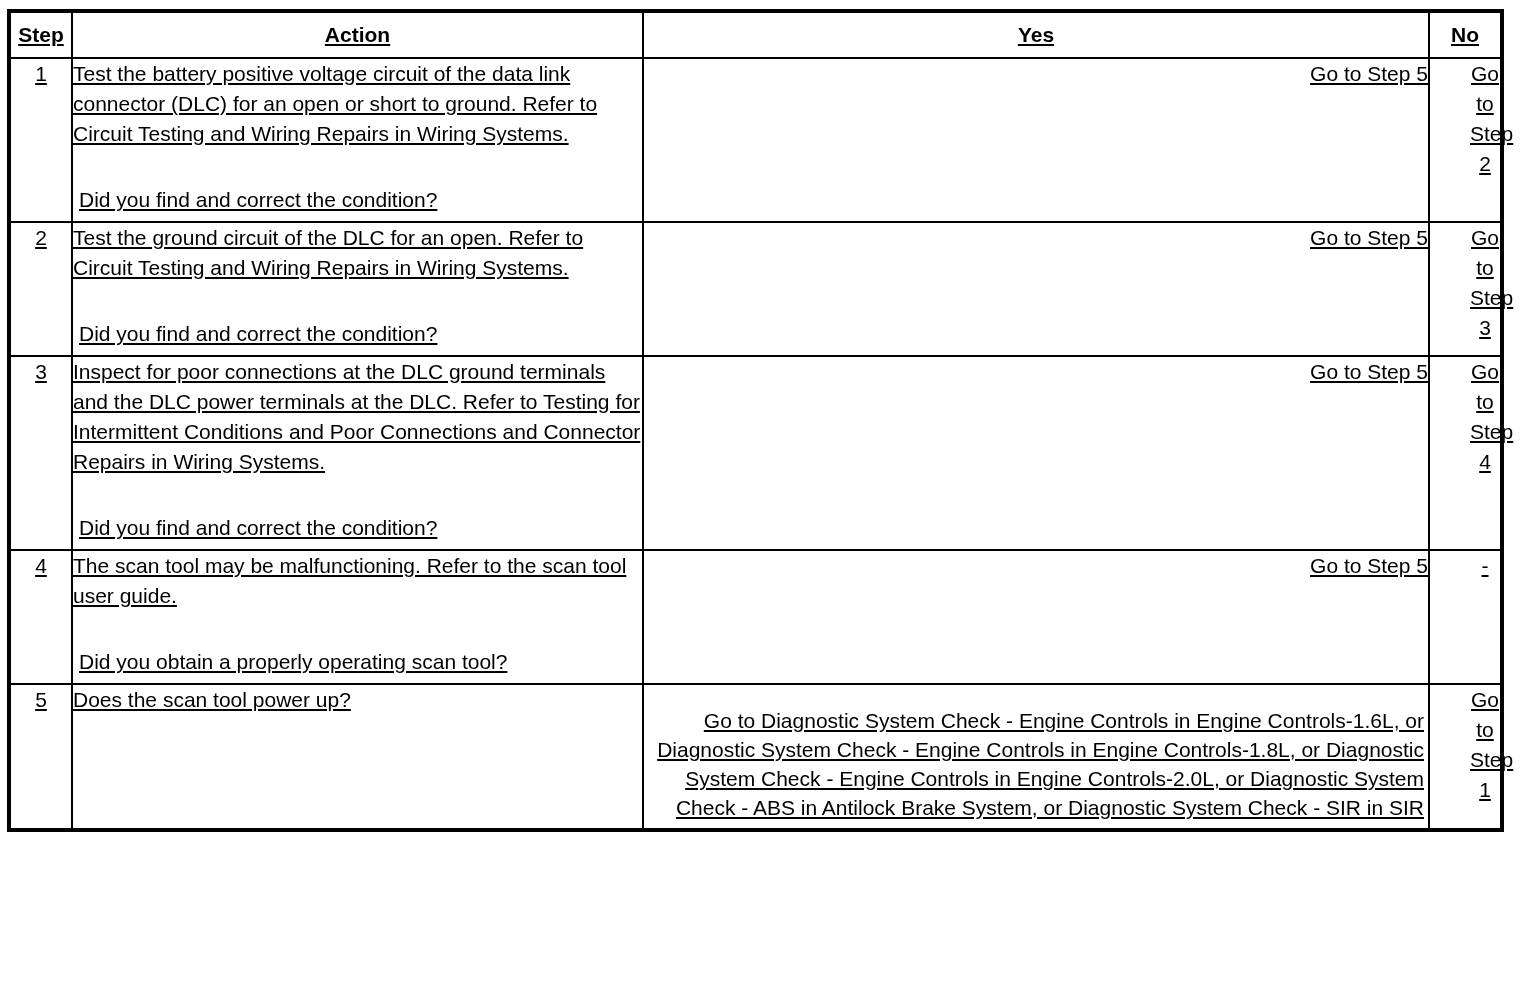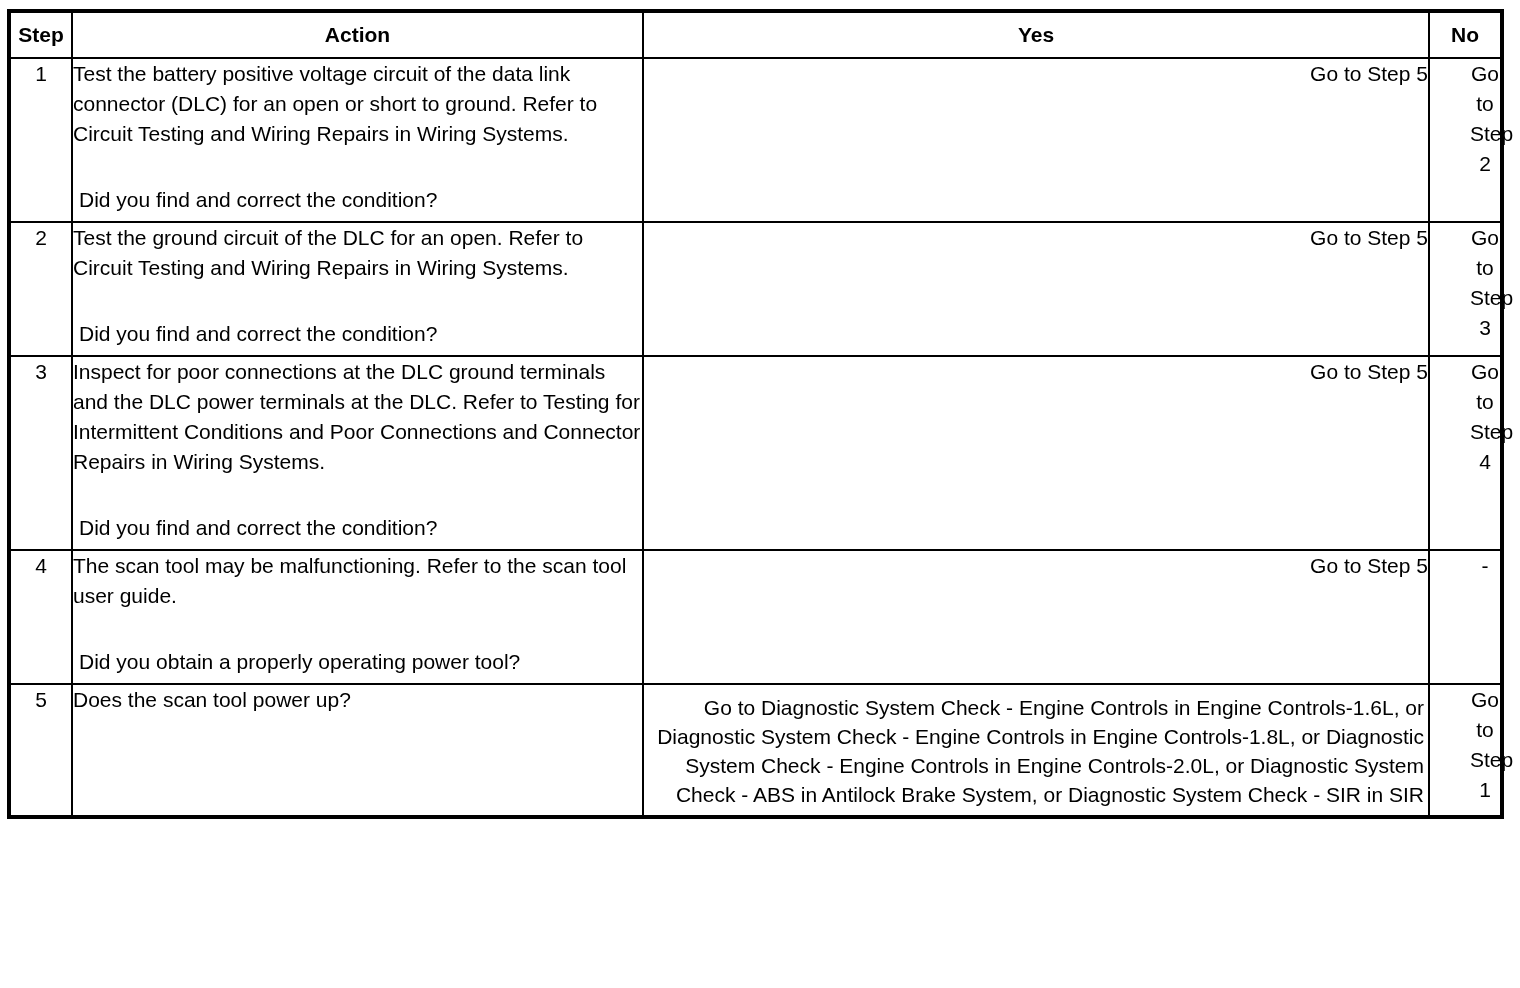--- a/index.html
+++ b/index.html
@@ -31,20 +31,21 @@
     letter-spacing: 0.1px;
   }
 
   table.diag {
     border-collapse: collapse;
     table-layout: fixed;
     width: 1290px;
     margin-left: 7px;
     margin-top: 9px;
     border: 4px solid #000;
+    text-decoration: underline;
   }
 
   table.diag td, table.diag th {
     border: 2px solid #000;
     padding: 0;
     vertical-align: top;
     font-size: 21px;
     line-height: 30px;
     font-weight: normal;
   }
@@ -110,21 +111,21 @@
     text-align: center;
     vertical-align: bottom;
     padding: 0 2px 6px 2px;
     line-height: 30px;
   }
   td.no .no-line { display: block; padding-left: 40px; }
 
   
   td.yes.long {
     vertical-align: top;
-    padding: 8px 4px 6px 4px;
+    padding: 21px 4px 6px 4px;
     line-height: 29px;
     margin-top: 30px;
   }
 </style>
 </head>
 <body>
 
 <div class="page">
 
 
@@ -194,21 +195,21 @@
         <span class="no-line">Step</span>
         <span class="no-line">4</span>
       </td>
     </tr>
 
     <tr>
       <td class="step">4</td>
       <td class="action">
         <div class="para">The scan tool may be malfunctioning. Refer to the scan tool user guide.</div>
         <div class="gap"></div>
-        <div class="question">Did you obtain a properly operating power tool?</div>
+        <div class="question">Did you obtain a properly operating scan tool?</div>
       </td>
       <td class="yes">
         <span class="yes-text">Go to Step 5</span>
       </td>
       <td class="no">
         <span class="no-line">-</span>
       </td>
     </tr>
 
     <tr>

